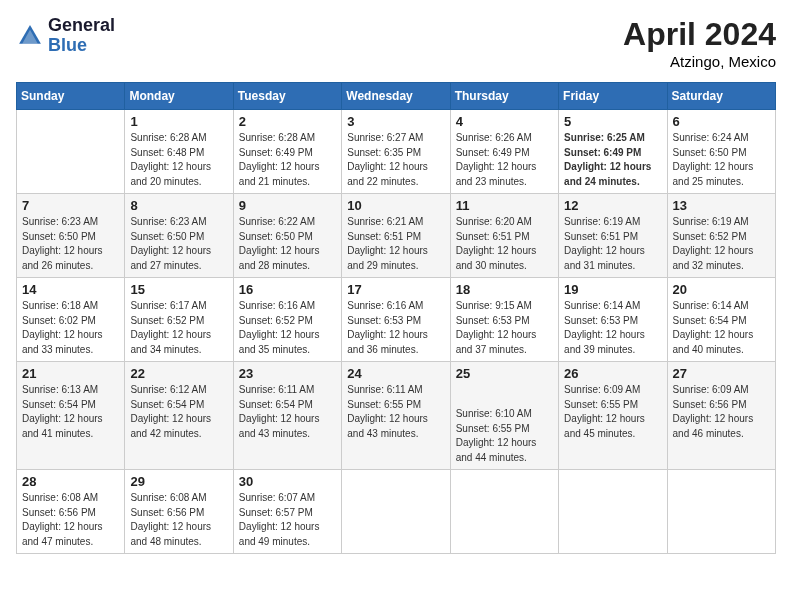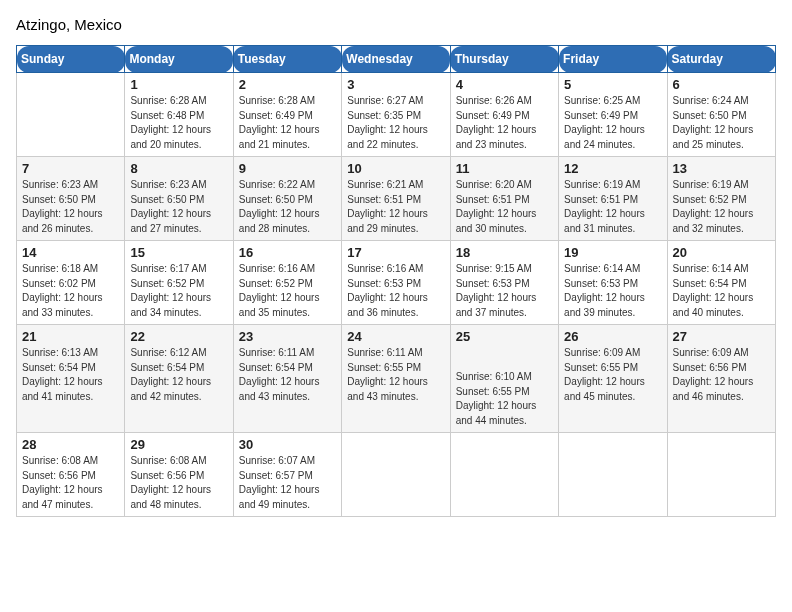--- a/index.html
+++ b/index.html
@@ -84,28 +84,38 @@
       background: #f9f9f9;
     }
     tr:nth-child(odd) td {
       background: #fff;
     }
     tr:nth-child(even) td {
       background: #f5f5f5;
     }
     thead tr th {
       background: #2e6db4 !important;
-      border-radius: 12px;
     }
   </style>
 </head>
 <body>
 
 <div class="header">
+  <div class="logo">
+    <svg class="logo-icon" viewBox="0 0 36 36">
+      <polygon points="18,4 32,28 4,28" fill="#2e6db4"></polygon>
+      <polygon points="18,10 28,28 8,28" fill="#fff" opacity="0.3"></polygon>
+    </svg>
+    <div class="logo-text">
+      <span style="color:#1a1a2e">General</span><br>
+      <span style="color:#2e6db4">Blue</span>
+    </div>
+  </div>
   <div class="title-block">
+    <div class="month-title">April 2024</div>
     <div class="location">Atzingo, Mexico</div>
   </div>
 </div>
 
 <table class="calendar">
   <thead>
     <tr>
     <th>Sunday</th>
         <th>Monday</th>
         <th>Tuesday</th>
@@ -141,21 +151,21 @@
         </td>
         <td>
           <span class="day-number">4</span>
           <div class="cell-info" style="white-space: pre-line;">Sunrise: 6:26 AM
 Sunset: 6:49 PM
 Daylight: 12 hours
 and 23 minutes.</div>
         </td>
         <td>
           <span class="day-number">5</span>
-          <div class="cell-info" style="white-space: pre-line;">Sunrise: 6:25 AM
+          <div class="cell-info" style="white-space: pre-line; font-weight: bold;">Sunrise: 6:25 AM
 Sunset: 6:49 PM
 Daylight: 12 hours
 and 24 minutes.</div>
         </td>
         <td>
           <span class="day-number">6</span>
           <div class="cell-info" style="white-space: pre-line;">Sunrise: 6:24 AM
 Sunset: 6:50 PM
 Daylight: 12 hours
 and 25 minutes.</div>

